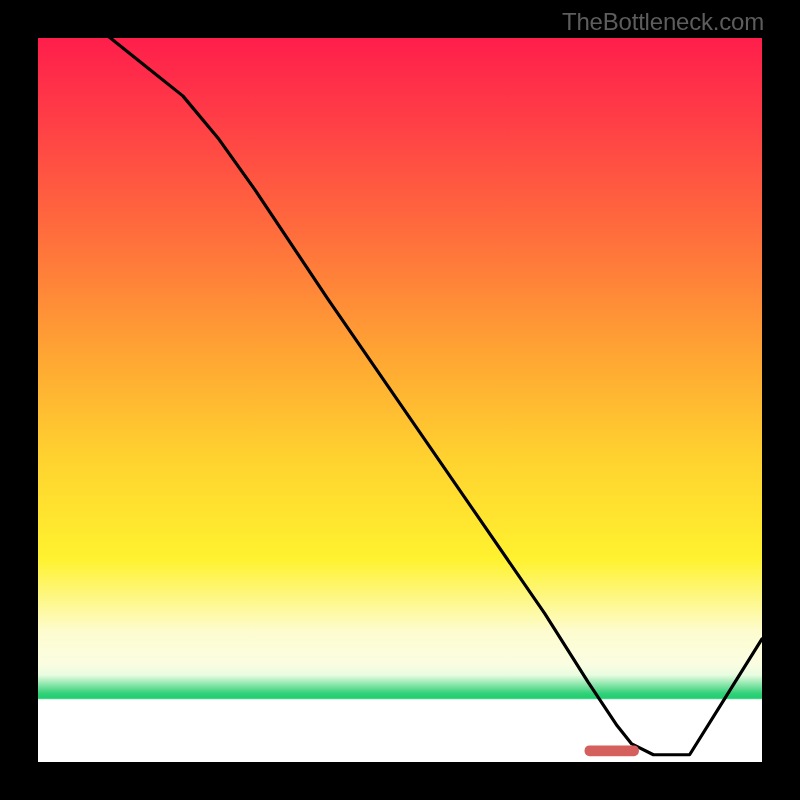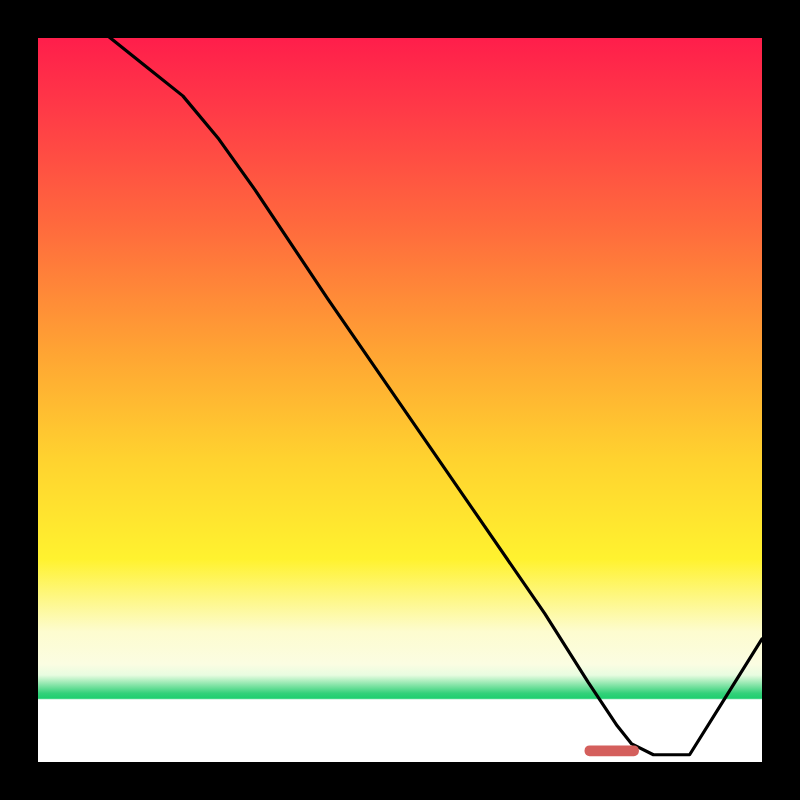--- a/index.html
+++ b/index.html
@@ -62,20 +62,21 @@
     font-size: 24px;
     font-weight: 500;
     letter-spacing: -0.2px;
   }
 </style>
 </head>
 <body>
 
 <div class="stage">
 
+  <div class="watermark">TheBottleneck.com</div>
 
   <div class="plot-frame">
     <div class="gradient"></div>
 
     <svg class="overlay" viewBox="0 0 728 728" preserveAspectRatio="none">
       <path id="curve-path" fill="none" stroke="#000" stroke-width="3.2" stroke-linejoin="round" stroke-linecap="round" d="M0.0 -58.2 L36.4 -29.1 L72.8 0.0 L109.2 29.1 L145.6 58.2 L182.0 101.9 L218.4 152.9 L291.2 262.1 L364.0 367.6 L436.8 473.2 L509.6 578.8 L553.3 647.9 L582.4 691.6 L597.0 709.8 L618.8 720.7 L655.2 720.7 L691.6 662.5 L728.0 604.2"></path>
       <rect id="optimal-bar" rx="5" ry="5" x="549.6" y="711.3" width="54.6" height="10.9" fill="#d45f5c"></rect>
     </svg>
   </div>
 

